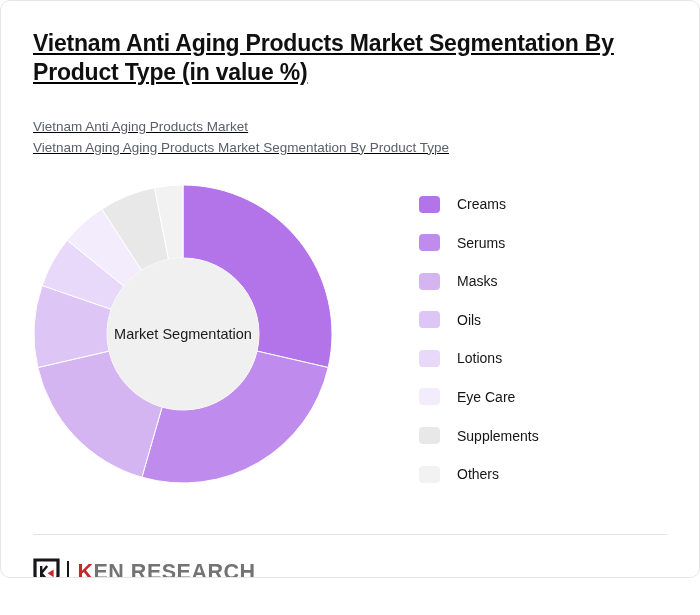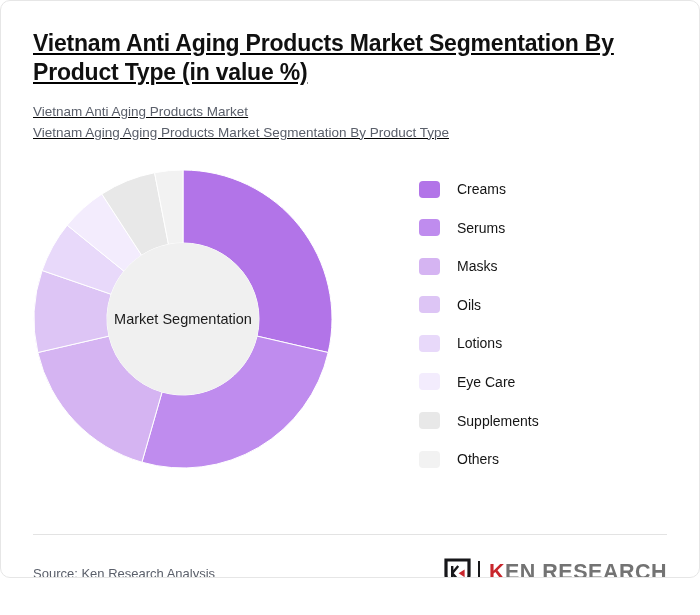--- a/index.html
+++ b/index.html
@@ -30,21 +30,21 @@
   #chart-title {
     font-size: 23px;
     font-weight: bold;
     line-height: 1.28;
     color: #101010;
     letter-spacing: -0.2px;
     margin: 0;
     max-width: 640px;
   }
   #subtitle-block {
-    margin-top: 14px;
+    margin-top: 29px;
   }
   .subtitle-line {
     font-size: 13.5px;
     color: #5a5f6a;
     line-height: 1.55;
   }
 
   
   #body {
     position: relative;
@@ -206,21 +206,20 @@
           <span class="legend-swatch" style="background: rgb(242, 242, 242);"></span>
           <span class="legend-label">Others</span>
         </div>
       </div>
 
   </div>
 
   <div id="divider"></div>
 
   <div id="footer">
-    <div id="source-text">Source: Ken Research Analysis</div>
 
     <div id="logo">
       <svg width="27" height="30" viewBox="0 0 27 30">
         <path d="M2 2 H25 V17 Q25 25 13.5 29.2 Q2 25 2 17 Z" fill="#ffffff" stroke="#17171a" stroke-width="3.2"></path>
         <path d="M8.2 8 V22 M8.2 15.2 L14.2 8 M8.2 15.2 L14.2 22" stroke="#17171a" stroke-width="2.4" fill="none"></path>
         <path d="M20.6 11.4 L20.6 19.2 L14.6 15.3 Z" fill="#c8262c"></path>
       </svg>
       <div id="logo-divider"></div>
       <div id="logo-wordmark">
         <span id="logo-k">K</span>

